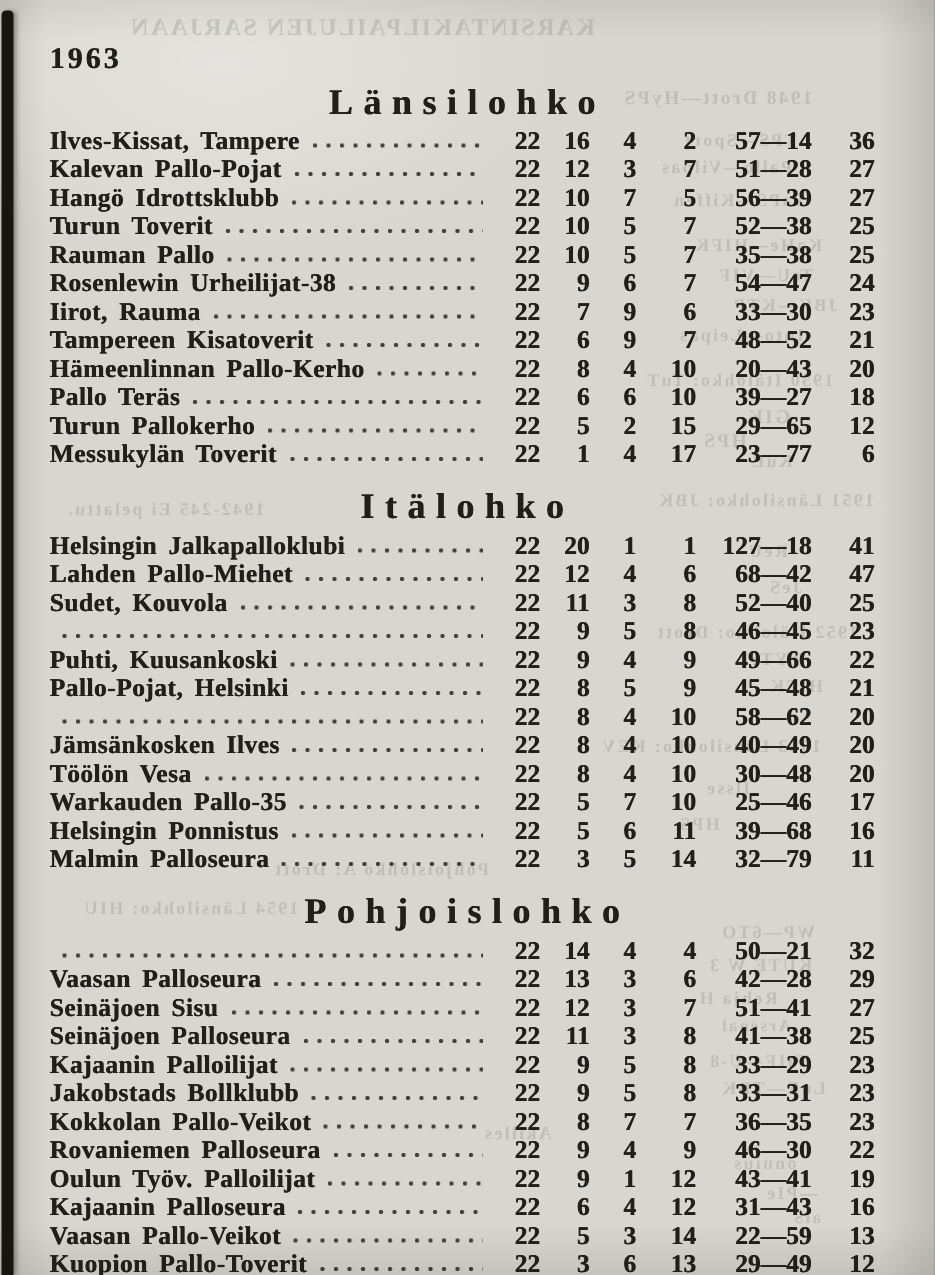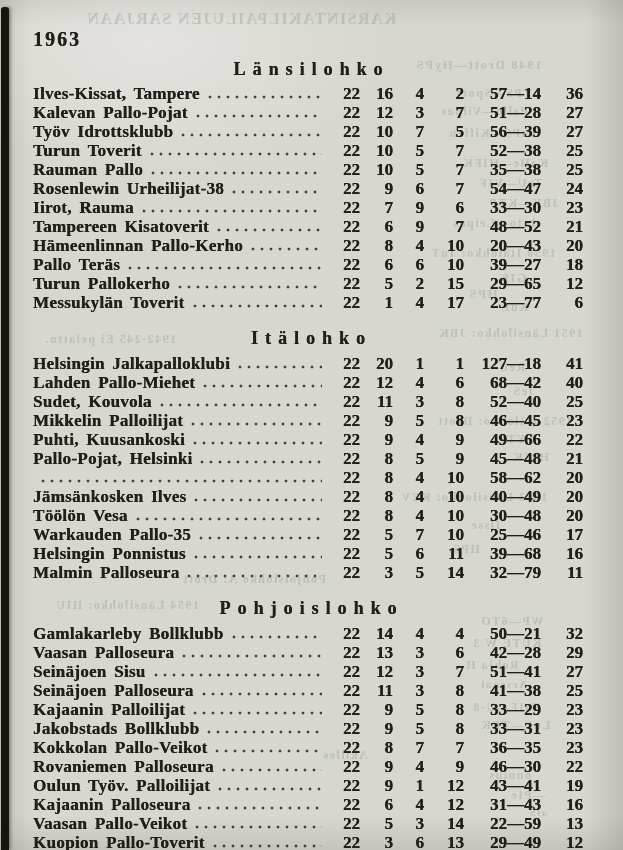--- a/index.html
+++ b/index.html
@@ -29,21 +29,21 @@
     font-weight:bold; letter-spacing:1.5px; white-space:nowrap;
     font-family:"Liberation Serif", serif;
   }
   .content { position:absolute; left:33px; right:40px; top:0; z-index:1; }
   .year {
     font-weight:bold; font-size:20px;
     letter-spacing:2px; padding-top:29px; line-height:20px;
     text-shadow:.3px 0 0 currentColor;
   }
   .sec-header {
-    text-align:center; font-weight:bold; font-size:18px; line-height:20px;
+    text-align:center; font-weight:bold; font-size:24px; line-height:20px;
     letter-spacing:7px; text-indent:7px;
     text-shadow:.3px 0 0 currentColor;
   }
   .section .sec-header { margin-top:16px; margin-bottom:6px; }
   .section:first-child .sec-header { margin-top:10px; margin-bottom:5px; }
   .row {
     display:flex; align-items:center;
     height:19px; font-size:17px; line-height:19px;
     font-weight:bold; white-space:nowrap;
     text-shadow:.3px 0 0 currentColor;
@@ -126,21 +126,21 @@
               <span class="team">Kalevan Pallo-Pojat</span>
               <span class="leader"></span>
               <span class="c games">22</span>
               <span class="c wins">12</span>
               <span class="c draws">3</span>
               <span class="c losses">7</span>
               <span class="c goals">51—28</span>
               <span class="c points">27</span>
             </div>
             <div class="row">
-              <span class="team">Työv Idrottsklubb</span>
+              <span class="team">Hangö Idrottsklubb</span>
               <span class="leader"></span>
               <span class="c games">22</span>
               <span class="c wins">10</span>
               <span class="c draws">7</span>
               <span class="c losses">5</span>
               <span class="c goals">56—39</span>
               <span class="c points">27</span>
             </div>
             <div class="row">
               <span class="team">Turun Toverit</span>
@@ -248,34 +248,33 @@
               <span class="c points">41</span>
             </div>
             <div class="row">
               <span class="team">Lahden Pallo-Miehet</span>
               <span class="leader"></span>
               <span class="c games">22</span>
               <span class="c wins">12</span>
               <span class="c draws">4</span>
               <span class="c losses">6</span>
               <span class="c goals">68—42</span>
-              <span class="c points">40</span>
+              <span class="c points">47</span>
             </div>
             <div class="row">
               <span class="team">Sudet, Kouvola</span>
               <span class="leader"></span>
               <span class="c games">22</span>
               <span class="c wins">11</span>
               <span class="c draws">3</span>
               <span class="c losses">8</span>
               <span class="c goals">52—40</span>
               <span class="c points">25</span>
             </div>
             <div class="row">
-              <span class="team">Mikkelin Palloilijat</span>
               <span class="leader"></span>
               <span class="c games">22</span>
               <span class="c wins">9</span>
               <span class="c draws">5</span>
               <span class="c losses">8</span>
               <span class="c goals">46—45</span>
               <span class="c points">23</span>
             </div>
             <div class="row">
               <span class="team">Puhti, Kuusankoski</span>
@@ -355,21 +354,20 @@
               <span class="c losses">14</span>
               <span class="c goals">32—79</span>
               <span class="c points">11</span>
             </div>
           </div>
         </div>
         <div class="section">
           <div class="sec-header">Pohjoislohko</div>
           <div class="rows">
             <div class="row">
-              <span class="team">Gamlakarleby Bollklubb</span>
               <span class="leader"></span>
               <span class="c games">22</span>
               <span class="c wins">14</span>
               <span class="c draws">4</span>
               <span class="c losses">4</span>
               <span class="c goals">50—21</span>
               <span class="c points">32</span>
             </div>
             <div class="row">
               <span class="team">Vaasan Palloseura</span>

